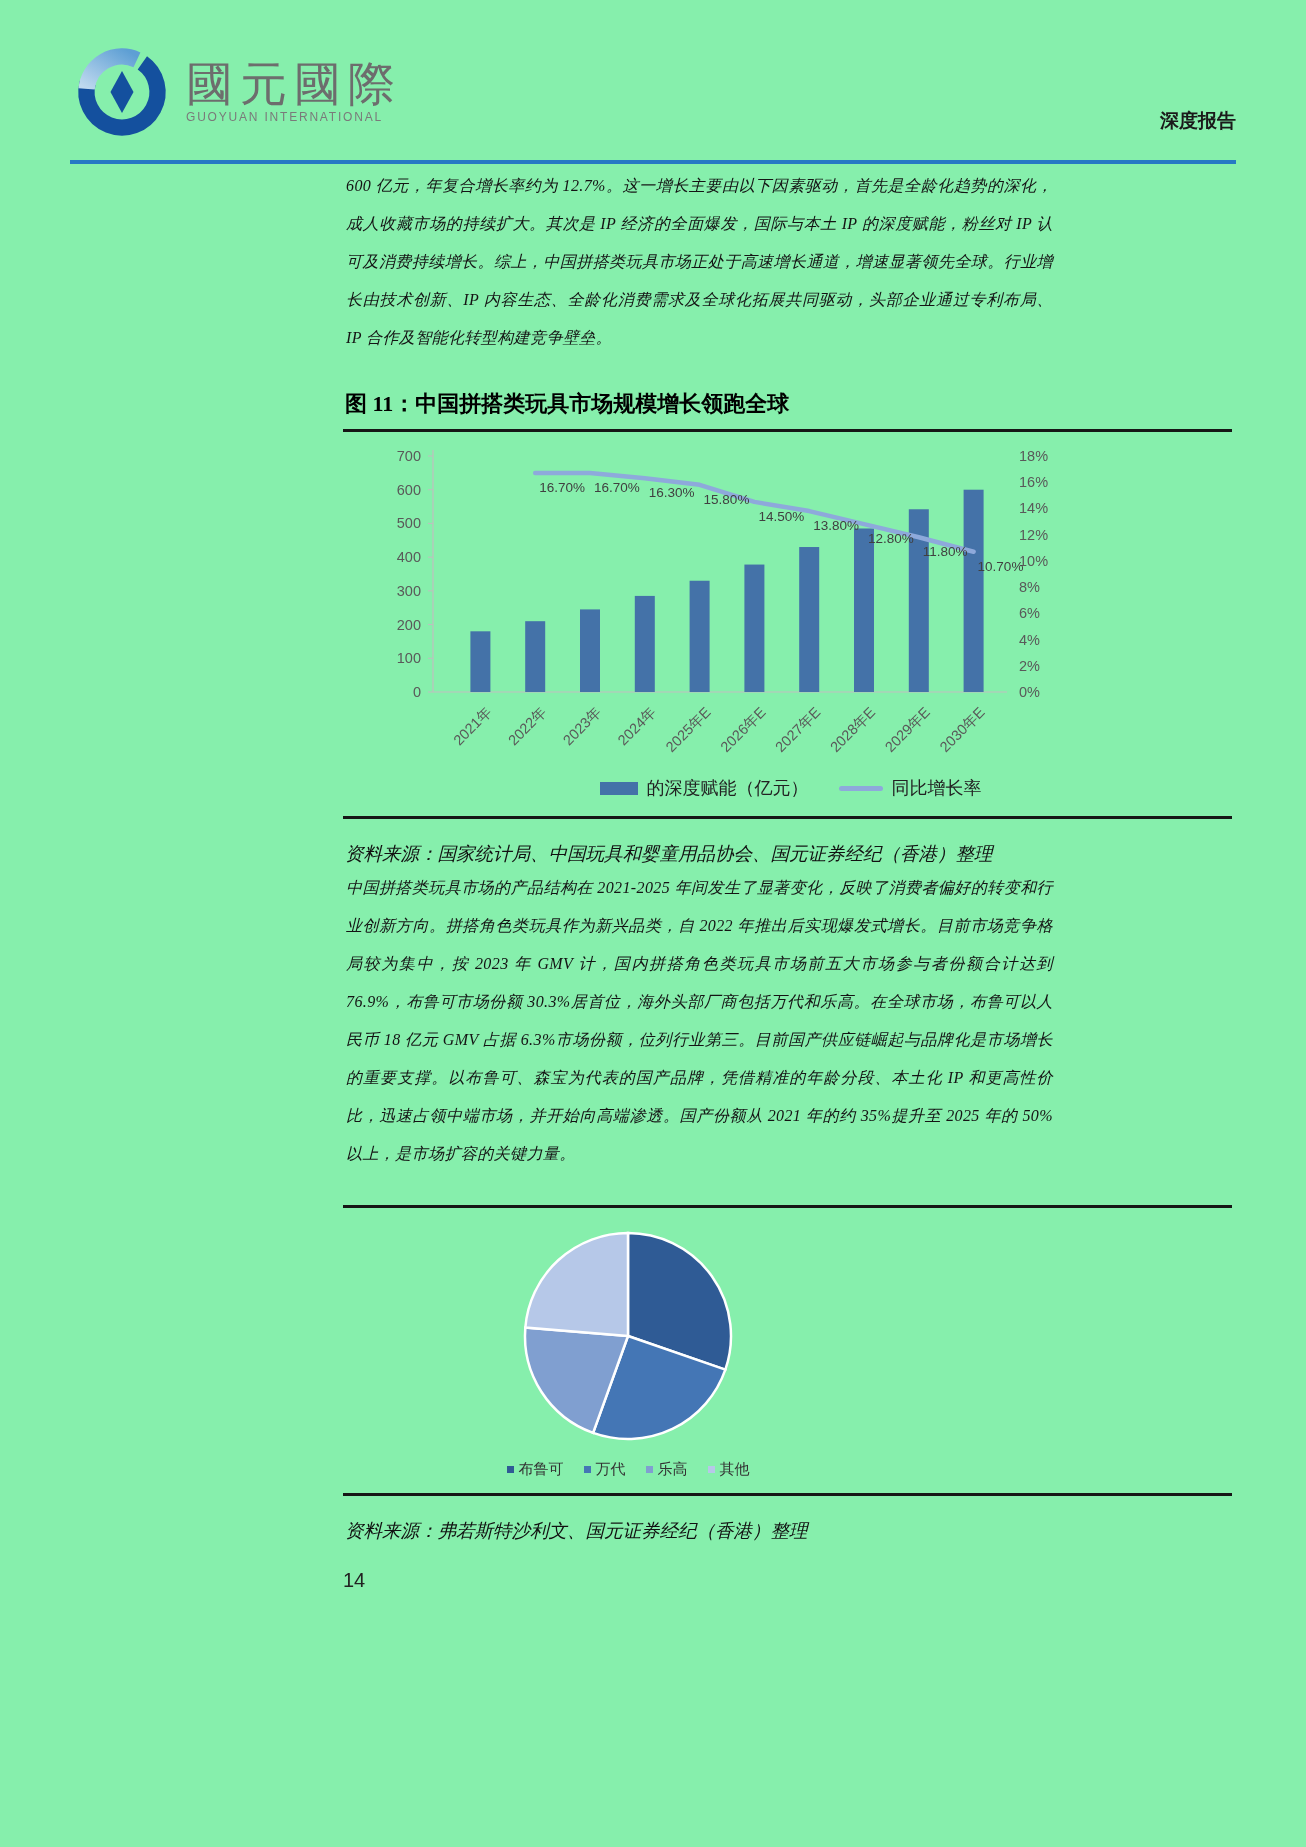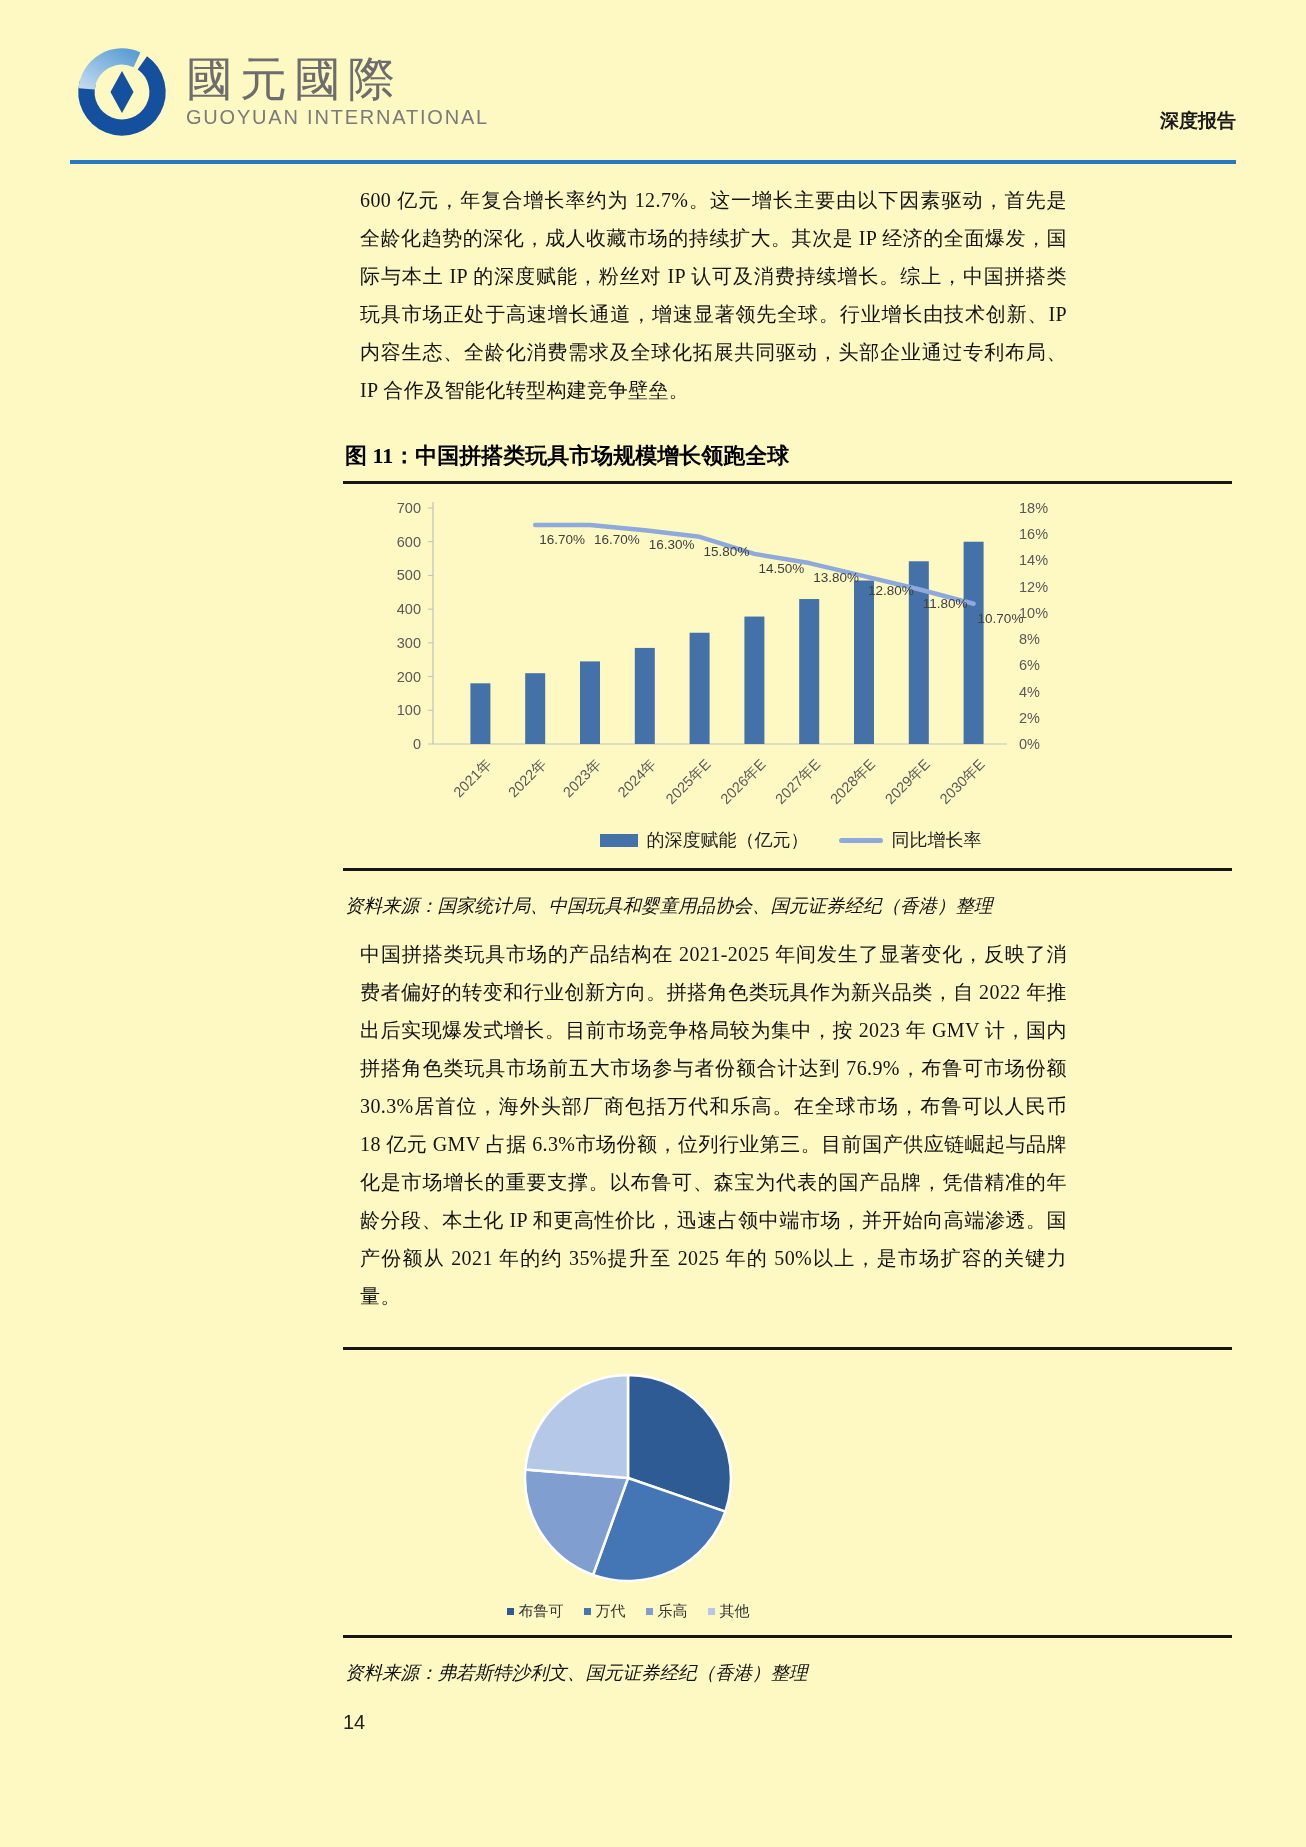--- a/index.html
+++ b/index.html
@@ -1,34 +1,34 @@
 <!DOCTYPE html>
 <html><head>
 <meta charset="utf-8">
 <style>
   html,body{margin:0;padding:0;}
   body{width:1306px;height:1847px;background:#ffffff;position:relative;
        font-family:"Liberation Serif","DejaVu Serif",serif;color:#111;}
-  .page{width:1306px;height:1847px;overflow:hidden;position:relative;background:#fef9c3;}
+  .page{width:1306px;height:1847px;overflow:hidden;position:relative;background:#86efac;}
 
   
   .header{display:flex;justify-content:space-between;align-items:flex-end;
           padding:44px 70px 6px 74px;}
   .brand{display:flex;align-items:center;gap:16px;}
   .brand-text .cn{font-size:47px;color:#6d6d6d;letter-spacing:7px;line-height:1.02;
       font-family:"Liberation Sans","DejaVu Sans",sans-serif;font-weight:500;}
-  .brand-text .en{font-size:20px;color:#7a7a7a;letter-spacing:1.8px;margin-top:3px;
+  .brand-text .en{font-size:12px;color:#7a7a7a;letter-spacing:1.8px;margin-top:3px;
       font-family:"Liberation Sans","DejaVu Sans",sans-serif;}
   .report-type{font-size:19px;color:#1a1a1a;padding-bottom:6px;font-weight:700;}
   .blue-rule{height:4px;background:#2679C4;margin:14px 70px 0 70px;}
 
   
   .content{margin-left:343px;width:889px;}
-  p.body{width:707px;font-size:20px;line-height:38px;text-align:justify;
-         margin:17px;letter-spacing:0.4px;color:#141414;}
+  p.body{width:707px;font-size:16px;line-height:38px;text-align:justify;
+         margin:3px;letter-spacing:0.4px;color:#141414;font-style:italic;}
   .p1{margin-top:26px;}
   .p2{margin-top:16px;}
 
   
   .figure{margin-top:32px;}
   .fig-caption{font-size:22px;font-weight:bold;padding:0 0 10px 2px;color:#000;}
   .fig-rule{height:3px;background:#161616;}
   .fig-source{font-style:italic;font-size:18.5px;padding:22px 0 0 2px;color:#111;}
   .chart-wrap{padding:8px 0 0 6px;}
   svg text{font-family:"Liberation Sans","DejaVu Sans",sans-serif;}

